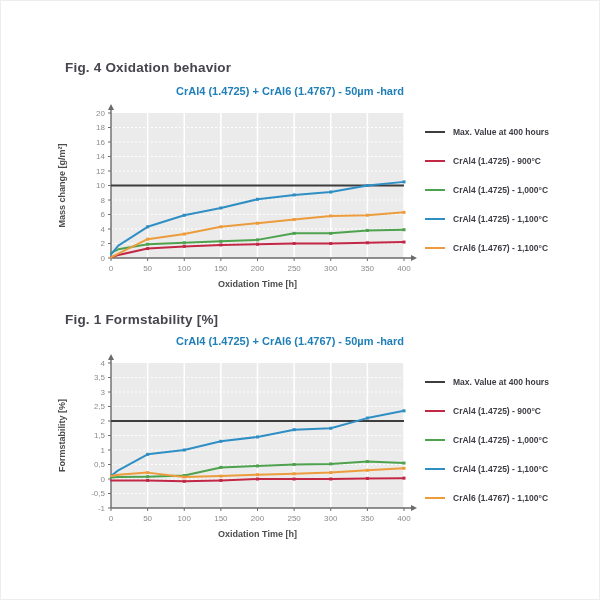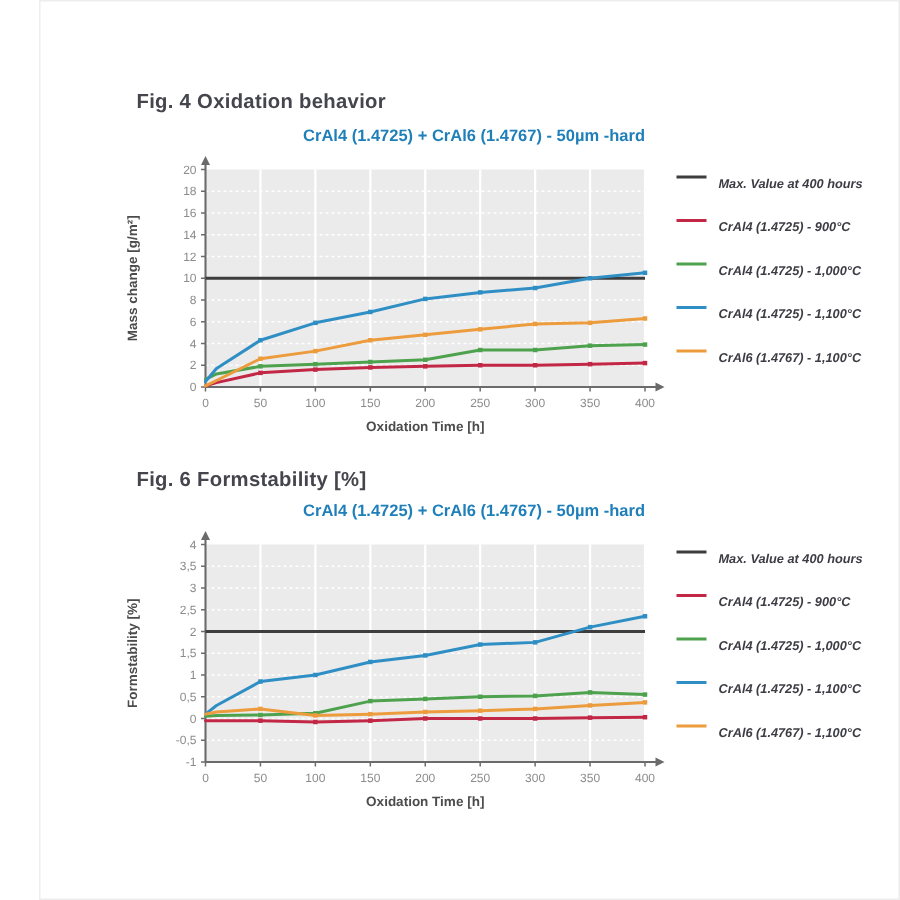--- a/index.html
+++ b/index.html
@@ -7,21 +7,20 @@
     width:600px;height:600px;
     background:#ffffff;
     font-family:"Liberation Sans",sans-serif;
     position:relative;
     overflow:hidden;
   }
   .page{
     position:absolute;inset:0;
     border:1px solid #ededed;
     background:#ffffff;
-    margin-left:26px;
   }
   .fig-heading{
     position:absolute;left:64px;
     font-size:13.5px;font-weight:bold;color:#45454d;
     letter-spacing:.2px;
   }
   #h0{top:59px}
   #h1{top:311px}
   .chart-block{position:absolute;left:50px;}
   #cb0{top:84px}
@@ -30,21 +29,21 @@
     margin-left:60px;width:293px;height:18px;
     text-align:right;
     font-size:11px;font-weight:bold;color:#1f7fb8;
   }
   svg{display:block}
   svg text{font-family:"Liberation Sans",sans-serif;}
   .legend{position:absolute;left:424px;width:152px;}
   #lg0{top:116px}
   #lg1{top:366px}
   .legend-item{
-    display:flex;align-items:flex-start;height:29px;font-style:italic;
+    display:flex;align-items:center;height:29px;
   }
   .legend-swatch{
     width:20px;height:2px;flex:0 0 20px;margin-right:8px;
   }
   .legend-label{
     font-size:8.5px;font-weight:bold;color:#3c3c44;white-space:nowrap;
   }
 </style>
 </head>
 <body>
@@ -176,21 +175,21 @@
       <div class="legend-item">
         <span class="legend-swatch" style="background: rgb(47, 143, 197);"></span>
         <span class="legend-label">CrAl4 (1.4725) - 1,100°C</span>
       </div>
       <div class="legend-item">
         <span class="legend-swatch" style="background: rgb(236, 156, 60);"></span>
         <span class="legend-label">CrAl6 (1.4767) - 1,100°C</span>
       </div>
     </div>
 
-  <div class="fig-heading" id="h1">Fig. 6 Formstability [%]</div>
+  <div class="fig-heading" id="h1">Fig. 1 Formstability [%]</div>
 
   <div class="chart-block" id="cb1">
     <div class="chart-title">CrAl4 (1.4725) + CrAl6 (1.4767) - 50µm -hard</div>
     <svg id="chart1" width="367" height="191">
         <rect x="60" y="10" width="293" height="145" fill="#ebebeb"></rect>
         <line x1="96.625" y1="10" x2="96.625" y2="155" stroke="#ffffff" stroke-width="1.5"></line>
         <line x1="133.25" y1="10" x2="133.25" y2="155" stroke="#ffffff" stroke-width="1.5"></line>
         <line x1="169.875" y1="10" x2="169.875" y2="155" stroke="#ffffff" stroke-width="1.5"></line>
         <line x1="206.5" y1="10" x2="206.5" y2="155" stroke="#ffffff" stroke-width="1.5"></line>
         <line x1="243.125" y1="10" x2="243.125" y2="155" stroke="#ffffff" stroke-width="1.5"></line>

